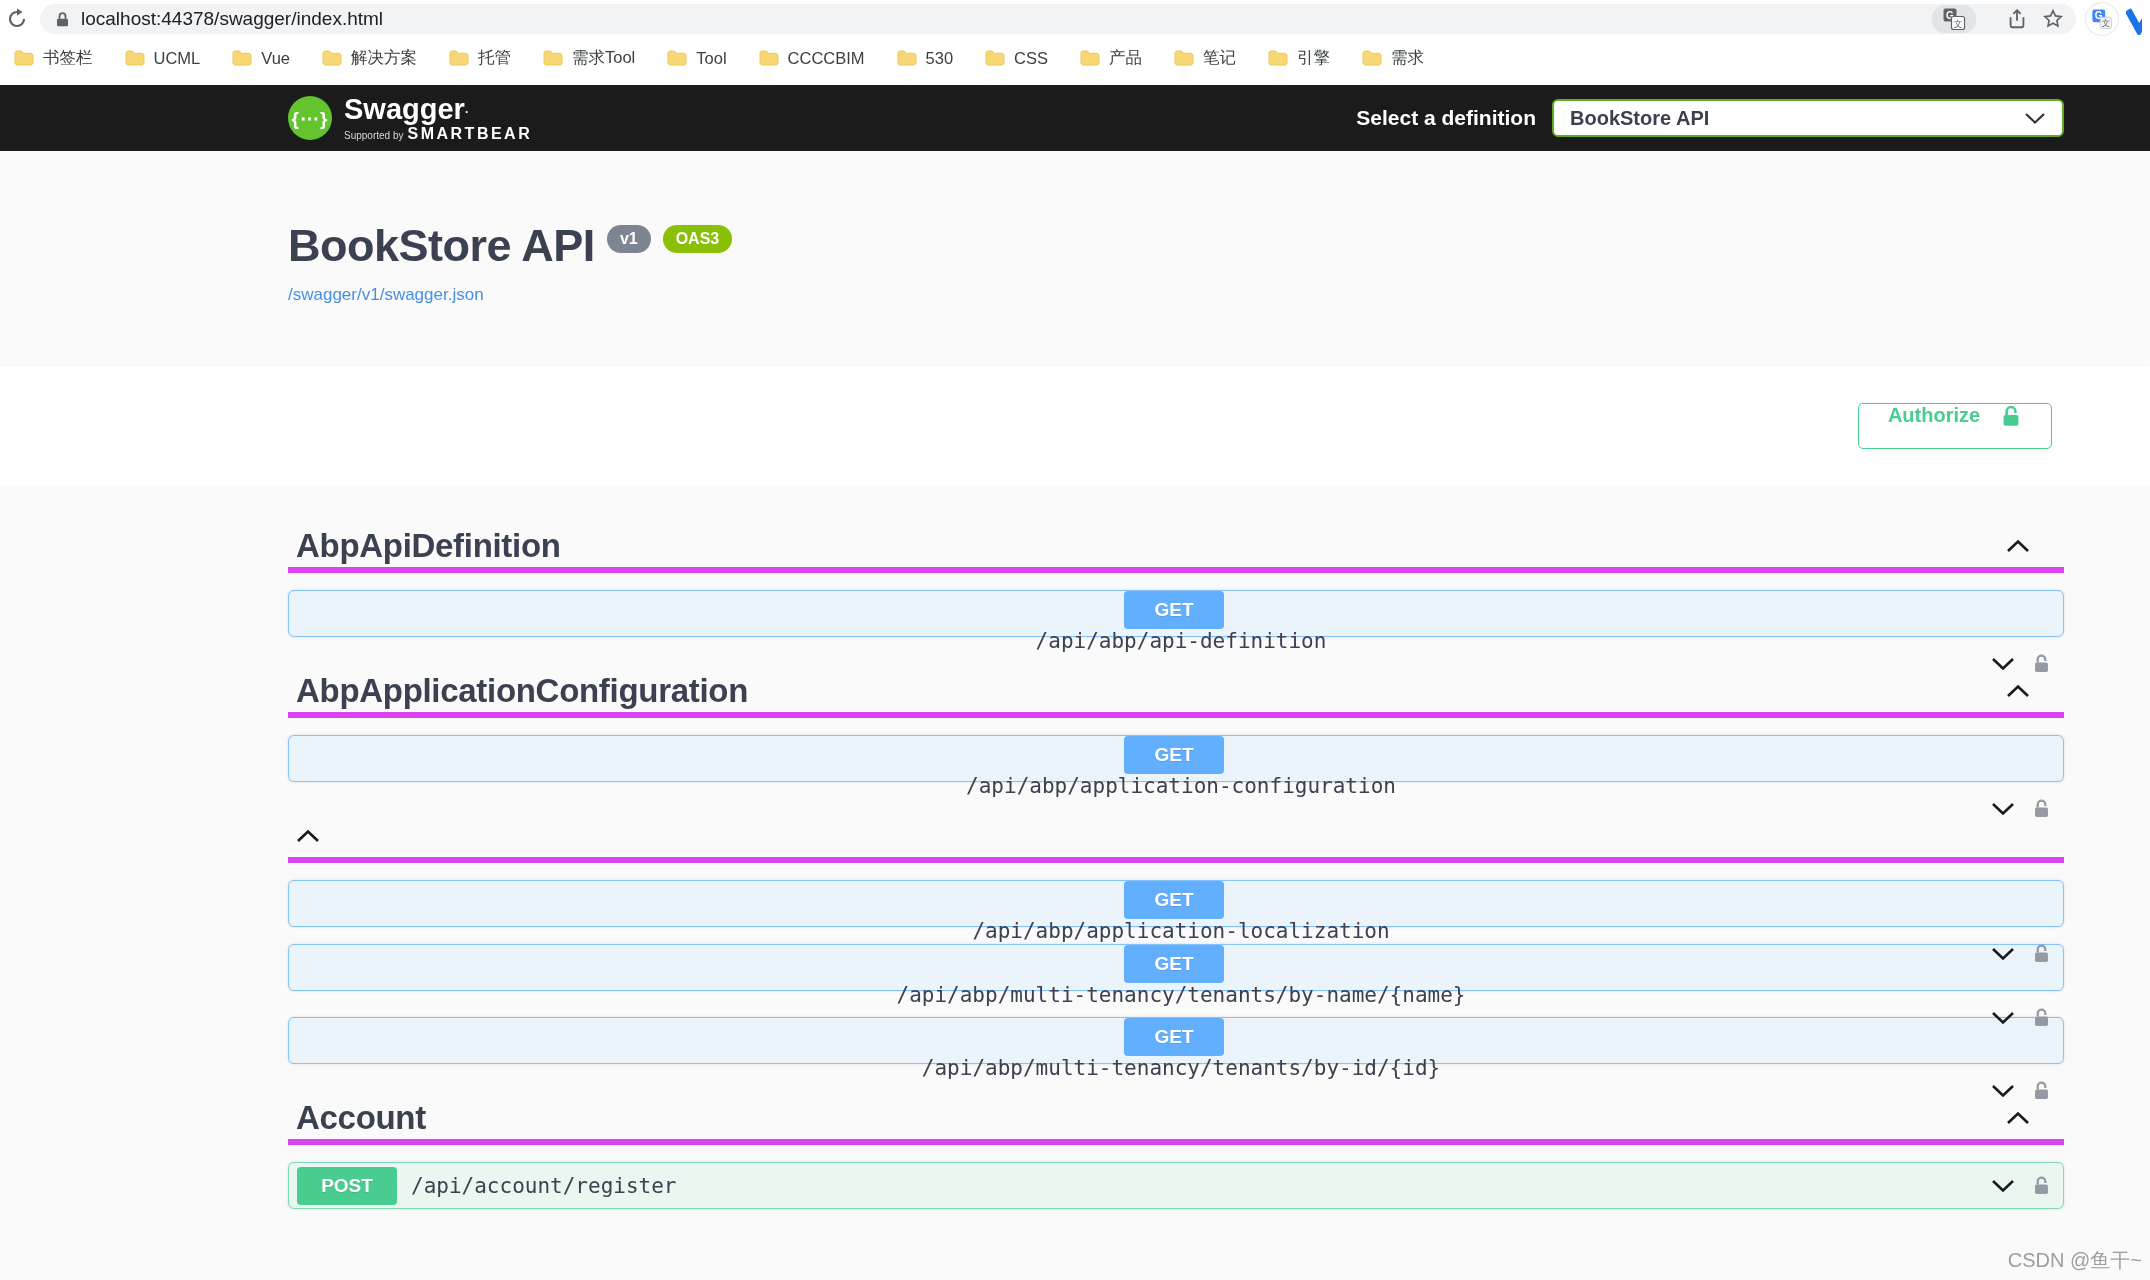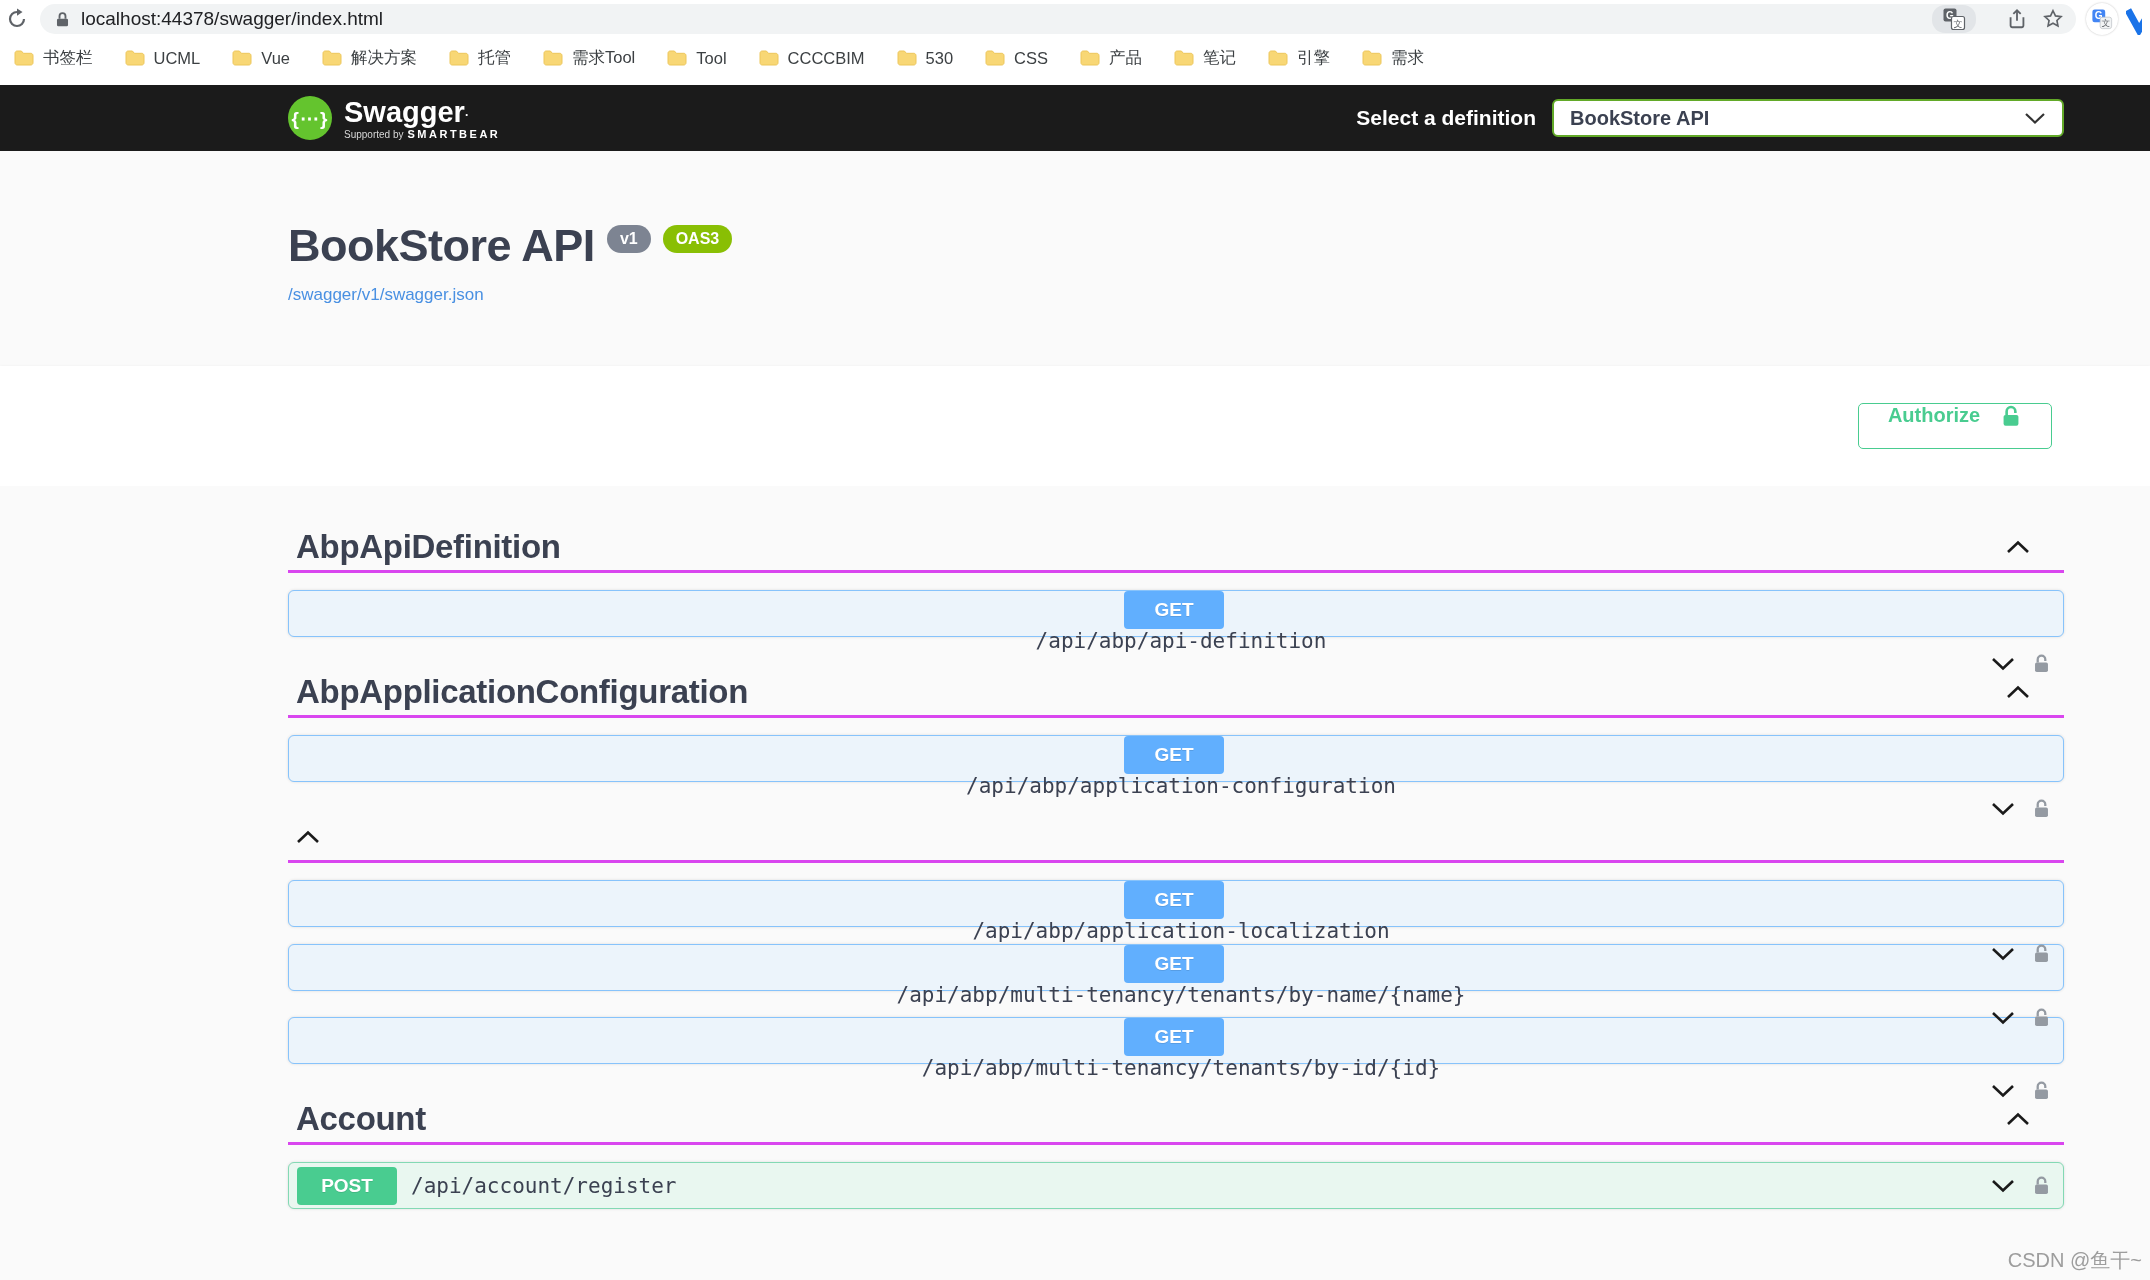--- a/index.html
+++ b/index.html
@@ -26,21 +26,21 @@
   .chrome-gap { height:7px; background:#fff; }
 
   
   .topbar { height:66px; background:#1b1b1b; display:flex; align-items:center; padding:0 86px 0 288px; }
   .logo { display:flex; align-items:center; }
   .logo-mark { width:44px; height:44px; border-radius:50%; background:#64c42e; color:#fff; display:flex; align-items:center; justify-content:center; font-weight:bold; font-size:19px; letter-spacing:1px; margin-right:12px; flex:none; }
   .logo-texts { display:flex; flex-direction:column; }
   .logo-name { color:#fff; font-size:29px; font-weight:700; line-height:30px; }
   .logo-name::after { content:"."; font-size:12px; vertical-align:bottom; color:#fff; }
   .logo-sub { font-size:10px; color:#d7d7d7; margin-top:1px; }
-  .logo-sub b { color:#fff; letter-spacing:2.5px; font-size:11px; margin-left:4px; }
+  .logo-sub b { color:#fff; letter-spacing:2.5px; font-size:16px; margin-left:4px; }
   .topbar-right { margin-left:auto; display:flex; align-items:center; }
   .select-label { color:#fff; font-size:21px; font-weight:700; margin-right:16px; white-space:nowrap; }
   .definition-select { width:512px; height:38px; background:#fff; border:2px solid #62a928; border-radius:6px; display:flex; align-items:center; padding:0 16px; cursor:pointer; }
   .definition-select .sel-text { font-size:20px; font-weight:700; color:#3b4151; }
   .definition-select svg { margin-left:auto; }
 
   
   .info-section { height:215px; background:#fafafa; padding:72px 86px 0 288px; }
   .title-row { display:flex; align-items:flex-start; }
   .api-title { font-size:45px; font-weight:700; color:#3b4151; line-height:46px; letter-spacing:-0.5px; }
@@ -49,21 +49,21 @@
   .pill.oas { background:#89bf04; }
   .spec-link { display:inline-block; margin-top:16px; font-size:17px; color:#4990e2; text-decoration:none; cursor:pointer; }
 
   
   .scheme-container { height:120px; background:#fff; box-shadow:0 2px 4px rgba(0,0,0,.16); display:flex; align-items:center; justify-content:flex-end; padding-right:98px; }
   .authorize-btn { width:194px; height:46px; border:1.5px solid #49cc90; border-radius:5px; background:#fff; display:flex; align-items:flex-start; justify-content:center; cursor:pointer; }
   .authorize-btn span { color:#49cc90; font-size:20px; font-weight:700; margin-right:20px; }
 
   
   .main { padding:6px 86px 0 288px; background:#fafafa; }
-  .tag-header { display:flex; align-items:center; justify-content:space-between; height:43px; margin-top:38px; border-bottom:3px solid #d946ef; padding:0 34px 6px 8px; cursor:pointer; }
+  .tag-header { display:flex; align-items:center; justify-content:space-between; height:43px; margin-top:38px; border-bottom:6px solid #d946ef; padding:0 34px 6px 8px; cursor:pointer; }
   .tag-header h4 { font-size:33px; font-weight:700; color:#3b4151; letter-spacing:-0.3px; }
   .opblock { height:47px; margin-top:17px; border-radius:6px; display:flex; align-items:center; padding:0 12px 0 8px; box-shadow:0 0 3px rgba(0,0,0,.12); cursor:pointer; }
   .opblock + .opblock { margin-top:26px; }
   .opblock.get  { background:#ecf4fb; border:1px solid #87c3fb;flex-direction:column; }
   .opblock.post { background:#e9f7f0; border:1px solid #83d9b4; }
   .method-badge { width:100px; height:38px; border-radius:4px; color:#fff; font-size:19px; font-weight:700; display:flex; align-items:center; justify-content:center; text-shadow:0 1px 0 rgba(0,0,0,.1); flex:none; }
   .opblock.get  .method-badge { background:#61affe; }
   .opblock.post .method-badge { background:#49cc90; }
   .op-path { margin-left:14px; font-family:"DejaVu Sans Mono","Liberation Mono",monospace; font-size:21px; color:#3b4151; white-space:nowrap; }
   .row-icons { margin-left:auto; display:flex; align-items:center; }

